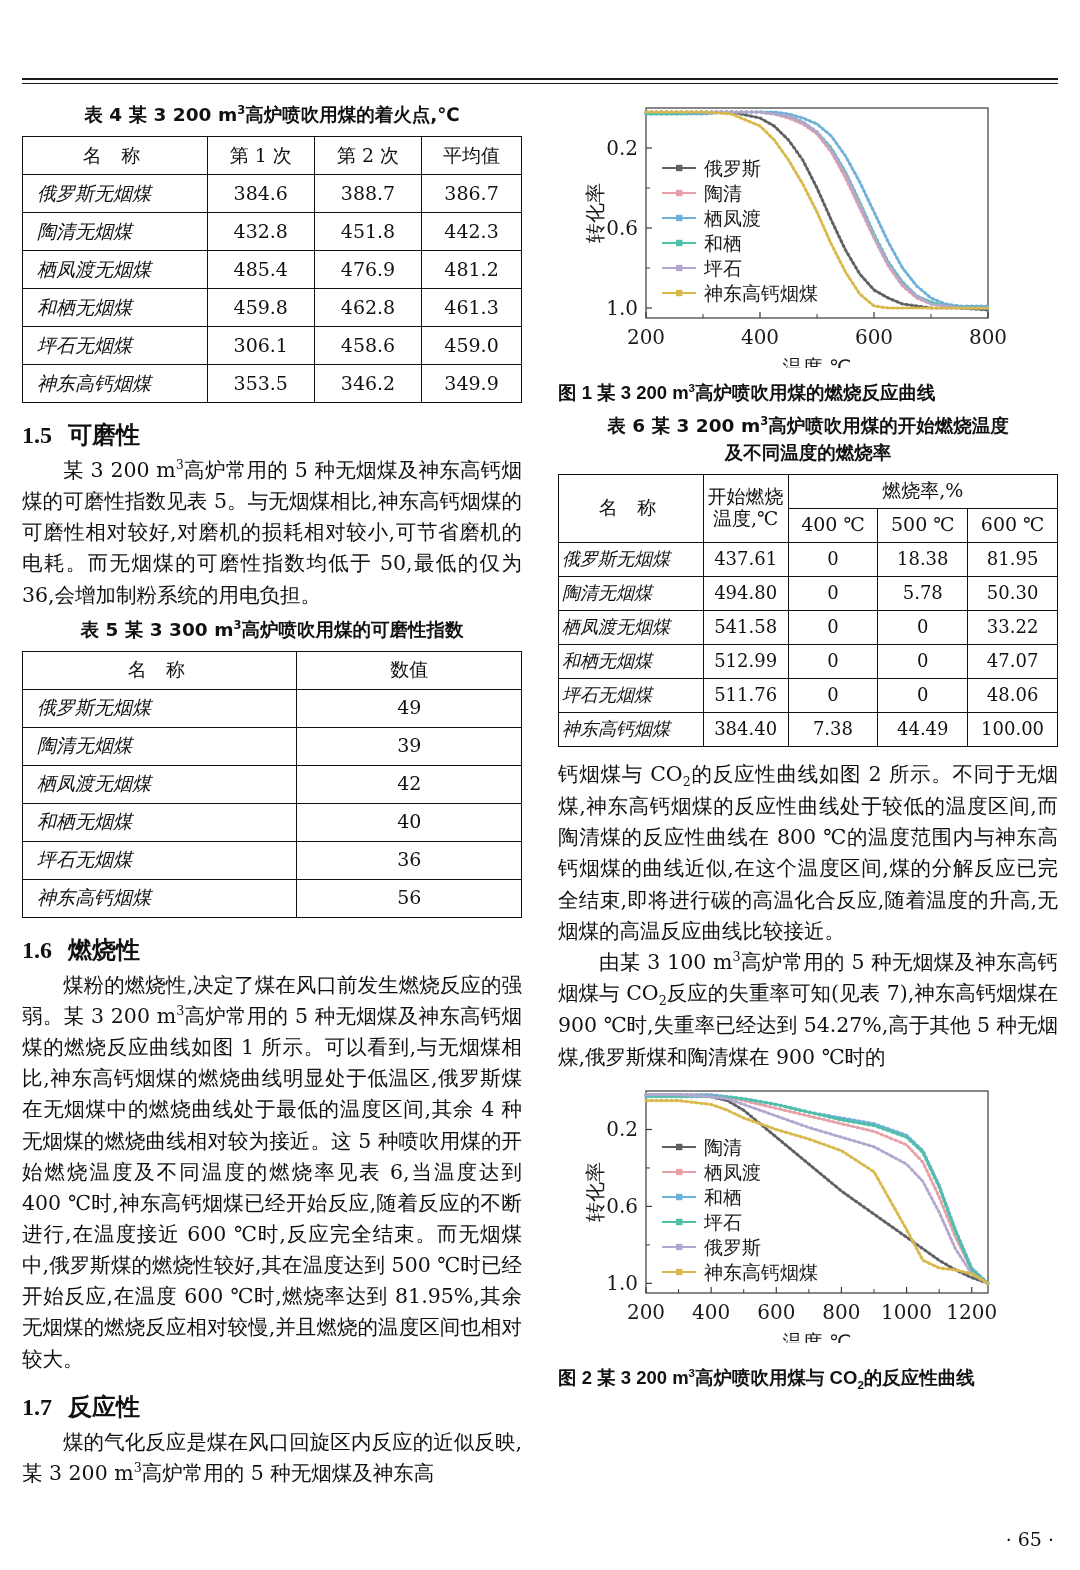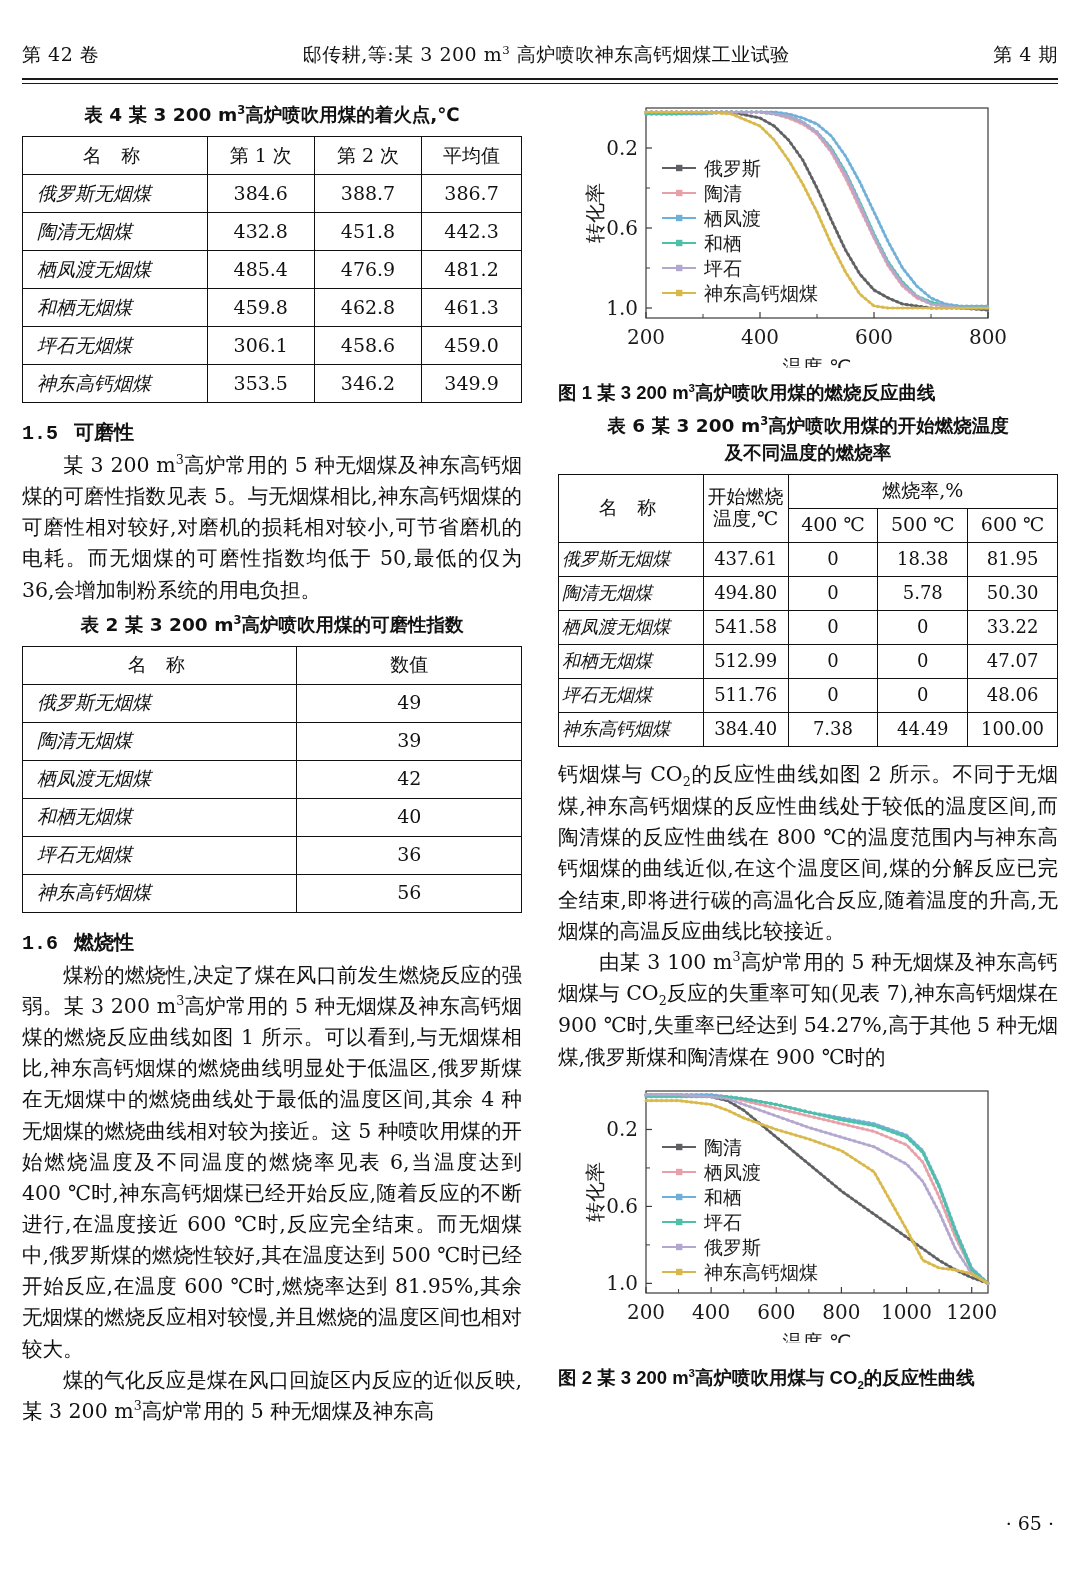--- a/index.html
+++ b/index.html
@@ -52,49 +52,44 @@
   table.grid .nm{text-align:left;padding-left:14px;font-style:italic;}
   table.grid thead td{font-size:19px;}
   table.grid.t4 td:first-child{width:37%;}
   table.grid.t5 td:first-child{width:55%;}
   table.grid.t6{font-size:18px;}
   table.grid.t6 td{padding:3px 3px;height:27px;}
   .hdrname{letter-spacing:.35em;}
 
   
   h3.sec{
-    font-family:Liberation Mono, monospace;
-    font-weight:bold;font-size:20px;margin:16px 0 4px 0;
+    font-family:Liberation Serif, serif;
+    font-weight:bold;font-size:24px;margin:16px 0 4px 0;
   }
   h3.sec .num{margin-right:16px;}
   p.body{
     font-size:20.5px;line-height:1.52;margin:0 0 0 0;
     text-align:justify;text-justify:inter-ideograph;
     text-indent:2em;
   }
   p.body.cont{text-indent:0;}
 
   
   .figbox{position:relative;width:500px;height:272px;}
   .figbox svg{display:block;}
 
   .pageno{
-    position:absolute;right:26px;bottom:36px;font-size:19px;
+    position:absolute;right:26px;bottom:20px;font-size:19px;
   }
 </style>
 </head>
 <body>
 
 <div class="page">
 
-  <div class="runhead">
-    <span>第 42 卷</span>
-    <span class="mid"><span>邸传耕,等:某 3 200 m</span><span class="sup">3</span><span> 高炉喷吹神东高钙烟煤工业试验</span></span>
-    <span>第 4 期</span>
-  </div>
   <div class="runrule"></div>
   <div class="runrule2"></div>
 
   <div class="colL">
 
     <div class="tcap"><span>表 4   某 3 200 m</span><span class="sup">3</span><span>高炉喷吹用煤的着火点,℃</span></div>
     <table class="grid t4">
       <tbody id="t4body">
           <tr>
             <td><span class="hdrname">名    称</span></td>
@@ -137,21 +132,21 @@
             <td>353.5</td>
             <td>346.2</td>
             <td>349.9</td>
           </tr>
         </tbody>
     </table>
 
     <h3 class="sec"><span class="num">1.5</span><span>可磨性</span></h3>
     <p class="body"><span>某 3 200 m</span><span class="sup">3</span><span>高炉常用的 5 种无烟煤及神东高钙烟煤的可磨性指数见表 5。与无烟煤相比,神东高钙烟煤的可磨性相对较好,对磨机的损耗相对较小,可节省磨机的电耗。而无烟煤的可磨性指数均低于 50,最低的仅为 36,会增加制粉系统的用电负担。</span></p>
 
-    <div class="tcap"><span>表 2   某 3 200 m</span><span class="sup">3</span><span>高炉喷吹用煤的可磨性指数</span></div>
+    <div class="tcap"><span>表 5   某 3 300 m</span><span class="sup">3</span><span>高炉喷吹用煤的可磨性指数</span></div>
     <table class="grid t5">
       <tbody id="t5body">
           <tr>
             <td><span class="hdrname">名    称</span></td>
             <td>数值</td>
           </tr>
           <tr>
             <td class="nm">俄罗斯无烟煤</td>
             <td>49</td>
           </tr>
@@ -174,20 +169,21 @@
           <tr>
             <td class="nm">神东高钙烟煤</td>
             <td>56</td>
           </tr>
         </tbody>
     </table>
 
     <h3 class="sec"><span class="num">1.6</span><span>燃烧性</span></h3>
     <p class="body"><span>煤粉的燃烧性,决定了煤在风口前发生燃烧反应的强弱。某 3 200 m</span><span class="sup">3</span><span>高炉常用的 5 种无烟煤及神东高钙烟煤的燃烧反应曲线如图 1 所示。可以看到,与无烟煤相比,神东高钙烟煤的燃烧曲线明显处于低温区,俄罗斯煤在无烟煤中的燃烧曲线处于最低的温度区间,其余 4 种无烟煤的燃烧曲线相对较为接近。这 5 种喷吹用煤的开始燃烧温度及不同温度的燃烧率见表 6,当温度达到 400 ℃时,神东高钙烟煤已经开始反应,随着反应的不断进行,在温度接近 600 ℃时,反应完全结束。而无烟煤中,俄罗斯煤的燃烧性较好,其在温度达到 500 ℃时已经开始反应,在温度 600 ℃时,燃烧率达到 81.95%,其余无烟煤的燃烧反应相对较慢,并且燃烧的温度区间也相对较大。</span></p>
 
+    <h3 class="sec"><span class="num">1.7</span><span>反应性</span></h3>
     <p class="body"><span>煤的气化反应是煤在风口回旋区内反应的近似反映,某 3 200 m</span><span class="sup">3</span><span>高炉常用的 5 种无烟煤及神东高</span></p>
   </div>
 
   <div class="colR">
 
     <div class="figbox">
       <svg id="svg-fig1" width="500" height="272" viewBox="0 0 500 272">
           <rect x="88" y="12" width="342" height="210" fill="none" stroke="#3a3a3a" stroke-width="1.2"></rect>
           <line x1="88" y1="222" x2="88" y2="216" stroke="#3a3a3a" stroke-width="1.2"></line>
           <text x="88" y="248" text-anchor="middle" font-size="20" font-family="&quot;DejaVu Serif&quot;,&quot;Liberation Serif&quot;,serif" fill="#1a1a1a">200</text>

